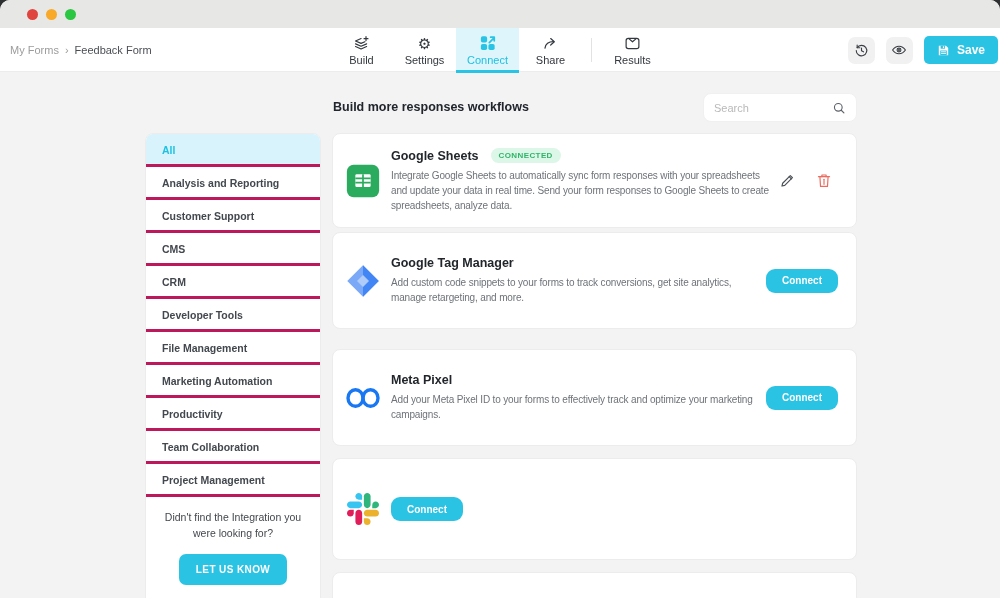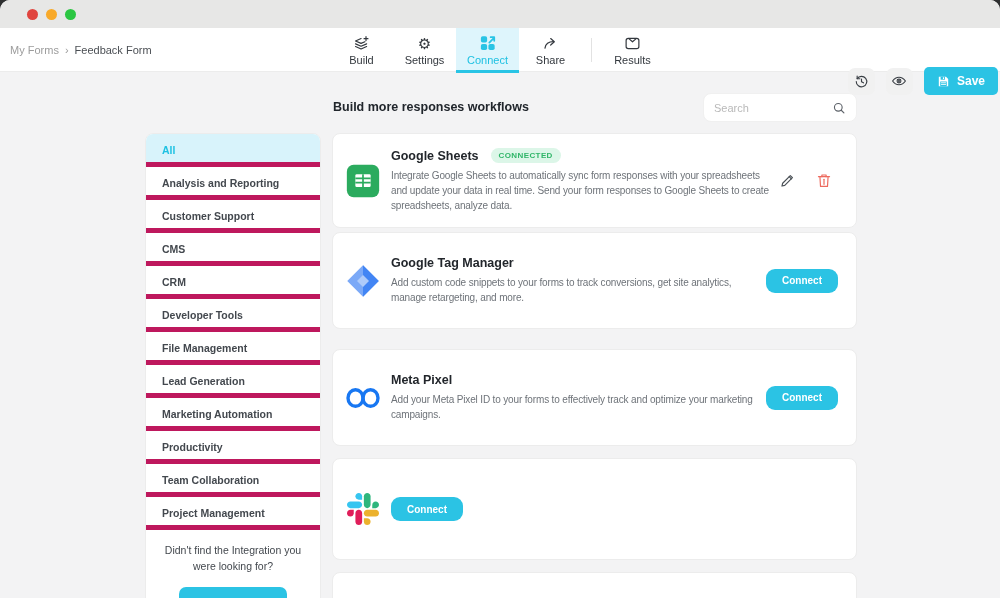--- a/index.html
+++ b/index.html
@@ -19,31 +19,31 @@
   .breadcrumb { position:absolute; left:10px; top:0; height:44px; display:flex; align-items:center; gap:6px; font-size:11px; color:#9c9c9c; }
   .breadcrumb .current { color:#4b4f54; }
   .tabs { position:absolute; left:330px; top:0; height:44px; display:flex; align-items:stretch; }
   .tab { width:63px; display:flex; flex-direction:column; align-items:center; justify-content:center; gap:2px; font-size:11px; color:#33383e; position:relative; cursor:pointer; }
   .tab .ticon { height:17px; display:flex; align-items:center; justify-content:center; color:#33383e; }
   .tab.active { background:#def5fc; color:#1ec1e2; }
   .tab.active .ticon { color:#1ec1e2; }
   .tab.active::after { content:""; position:absolute; bottom:-1px; left:0; right:0; height:3px; background:#29c4e5; }
   .tabdiv { width:1px; height:24px; background:#e2e2e2; align-self:center; margin:0 9px; }
   .gear-glyph { font-size:15px; line-height:1; }
-  .hdr-actions { position:absolute; right:2px; top:0; height:44px; display:flex; align-items:center; gap:11px;margin-top:31px; }
+  .hdr-actions { position:absolute; right:2px; top:0; height:44px; display:flex; align-items:center; gap:11px; }
   .icon-btn { width:27px; height:27px; border-radius:7px; background:#f1f1f1; border:none; display:flex; align-items:center; justify-content:center; cursor:pointer; color:#3a3f45; }
   .save-btn { height:28px; background:#2bc3e4; color:#fff; border:none; border-radius:5px; font-weight:bold; font-size:12px; display:flex; align-items:center; gap:7px; padding:0 13px; cursor:pointer; font-family:"Liberation Sans", sans-serif; }
   
   .page-title { position:absolute; left:333px; top:100px; font-size:12.5px; font-weight:bold; color:#21262c; }
   .search-box { position:absolute; left:703px; top:93px; width:154px; height:29px; background:#fff; border:1px solid #f0f0f0; border-radius:8px; display:flex; align-items:center; padding:0 10px; }
   .search-box input { border:none; outline:none; flex:1; font-size:11px; color:#333; background:transparent; font-family:"Liberation Sans", sans-serif; width:100px; }
   .search-box input::placeholder { color:#b9b9b9; }
   
   .sidebar { position:absolute; left:145px; top:133px; width:176px; background:#fff; border:1px solid #ececec; border-radius:8px; overflow:hidden; padding-bottom:24px; }
-  .side-item { height:33px; line-height:32px; padding:0 16px; font-size:10.5px; font-weight:bold; color:#43484e; border-bottom:5px solid #be185d; cursor:pointer; white-space:nowrap; }
+  .side-item { height:33px; line-height:32px; padding:0 16px; font-size:10.5px; font-weight:bold; color:#43484e; border-bottom:3px solid #be185d; cursor:pointer; white-space:nowrap; }
   .side-item.active { background:#d8f3fb; color:#1ec1e2; }
   .side-foot { padding:13px 16px 0; text-align:center; font-size:10.5px; color:#43484e; line-height:1.5; }
   .letusknow { display:block; margin:12px auto 0; background:#2bc3e4; color:#fff; font-size:10px; font-weight:bold; letter-spacing:.4px; border:none; border-radius:7px; padding:10px 17px; cursor:pointer; font-family:"Liberation Sans", sans-serif; }
   
   .card { position:absolute; left:332px; width:525px; background:#fff; border:1px solid #ececec; border-radius:8px; display:flex; align-items:center; padding:0 18px 0 12px; }
   .card.c1 { top:133px; height:95px; }
   .card.c2 { top:232px; height:97px; }
   .card.c3 { top:349px; height:97px; }
   .card.c4 { top:458px; height:102px; }
   .card.c5 { top:572px; height:60px; }
@@ -162,21 +162,20 @@
   </div>
 
   <div class="sidebar">
     <div class="side-item active">All</div>
     <div class="side-item">Analysis and Reporting</div>
     <div class="side-item">Customer Support</div>
     <div class="side-item">CMS</div>
     <div class="side-item">CRM</div>
     <div class="side-item">Developer Tools</div>
     <div class="side-item">File Management</div>
-    <div class="side-item">Lead Generation</div>
     <div class="side-item">Marketing Automation</div>
     <div class="side-item">Productivity</div>
     <div class="side-item">Team Collaboration</div>
     <div class="side-item">Project Management</div>
     <div class="side-foot">Didn't find the Integration you were looking for?</div>
     <button class="letusknow">LET US KNOW</button>
   </div>
 
   <div class="card c1">
     <div class="app-icon">

